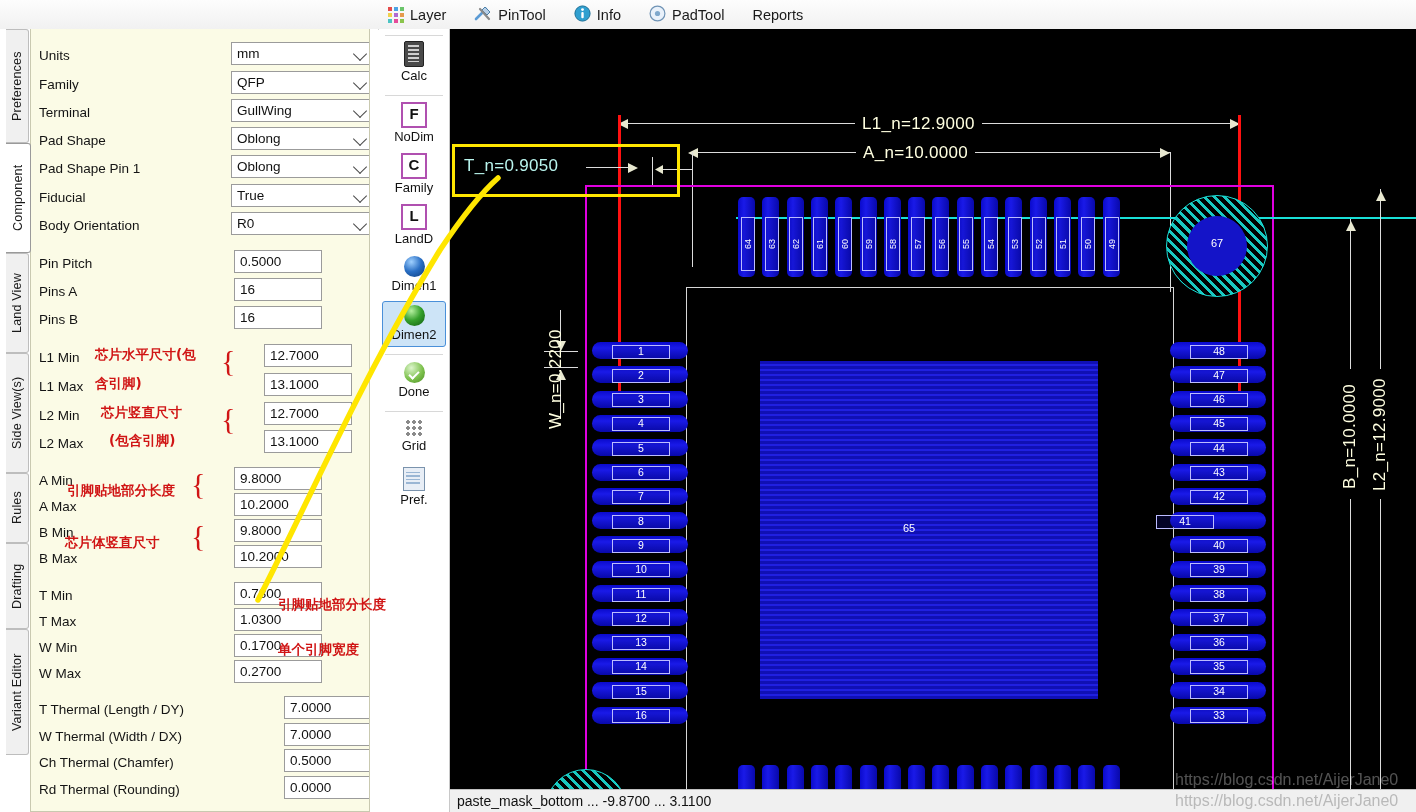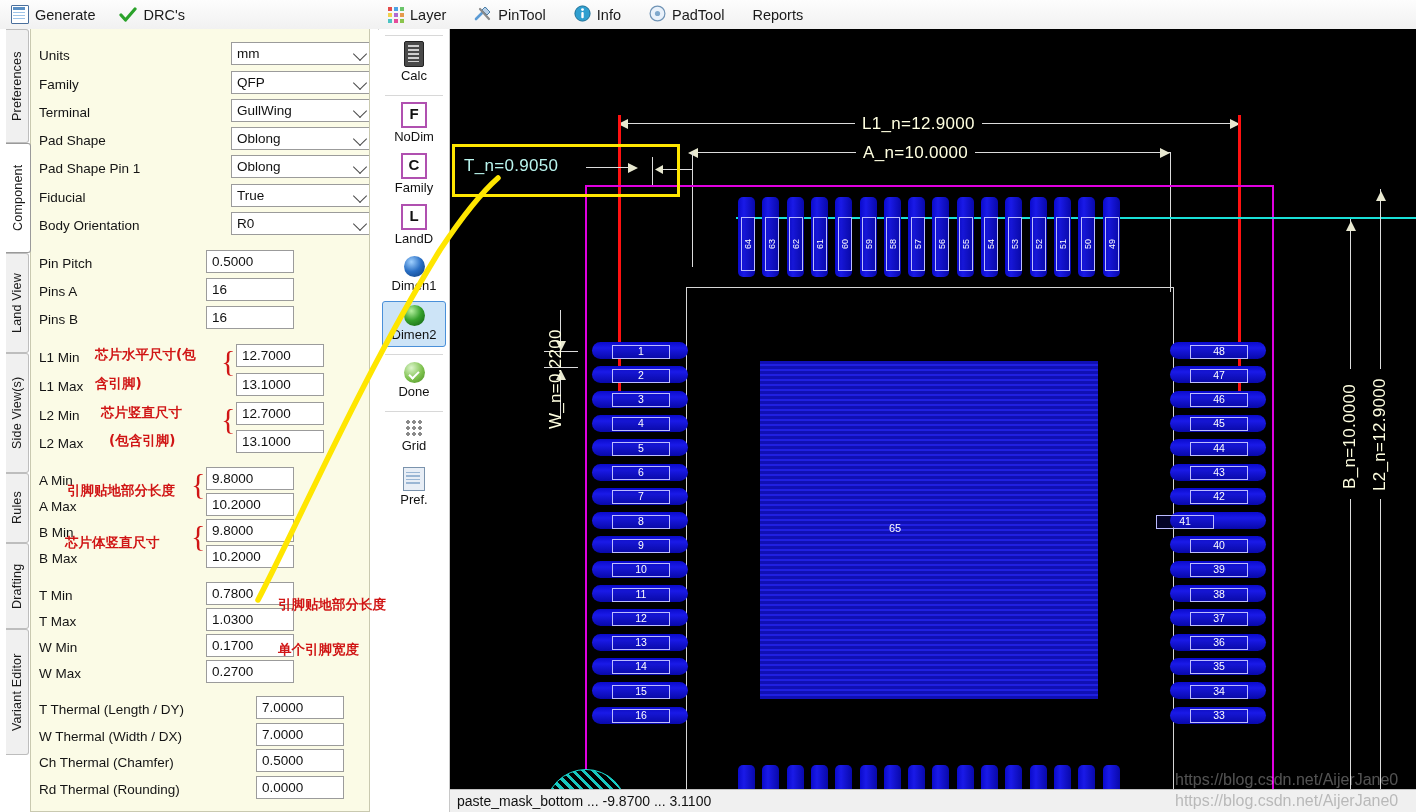--- a/index.html
+++ b/index.html
@@ -54,21 +54,21 @@
   .frow{position:absolute;left:8px;height:24px;display:flex;align-items:center;}
   .flabel{font-size:13.5px;color:#141414;white-space:nowrap;}
   .fsel{position:absolute;left:200px;width:142px;height:23px;box-sizing:border-box;
     background:#fff;border:1px solid #9b9b9b;font-size:13.5px;color:#111;
     display:flex;align-items:center;padding-left:5px;cursor:pointer;}
   .fsel .chev{position:absolute;right:7px;top:6px;width:9px;height:9px;
     border-left:1.6px solid #4a4a4a;border-bottom:1.6px solid #4a4a4a;
     transform:rotate(-45deg);}
   .finput{position:absolute;width:88px;height:23px;box-sizing:border-box;
     background:#fff;border:1px solid #9b9b9b;font-size:13.5px;color:#111;
-    display:flex;align-items:center;padding-left:5px;cursor:text;}
+    display:flex;align-items:center;padding-left:5px;cursor:text;margin-left:28px;}
 
   .cn{position:absolute;color:#d01515;font-size:13.5px;font-weight:bold;white-space:nowrap;
     font-family:"DejaVu Sans","Liberation Sans",sans-serif;}
   .brace{position:absolute;color:#d01515;font-size:30px;line-height:1;
     font-family:"Liberation Serif",serif;}
 
   
   .palette{position:absolute;left:379px;top:29px;width:70px;height:783px;
     background:#ffffff;border-right:1px solid #c8c8c8;}
   .ptool{position:absolute;left:0;width:70px;text-align:center;font-size:13px;color:#111;
@@ -140,34 +140,20 @@
   .watermark{position:absolute;color:rgba(255,255,255,.32);font-size:16px;
     white-space:nowrap;font-family:"Liberation Sans",sans-serif;}
   .wm-dark{color:rgba(140,140,140,.55);}
 </style>
 </head>
 <body>
 
 <div id="app">
 
   <div class="menubar">
-    <div class="menu-left">
-      <div class="menu-item">
-        <span class="ico ico-gen"></span>
-        <span>Generate</span>
-      </div>
-      <div class="menu-item">
-        <span class="ico ico-check">
-          <svg width="18" height="16" viewBox="0 0 18 16">
-              <path d="M2 8 L6.5 13 L16 2" stroke="#2aa22a" stroke-width="3.2" fill="none" stroke-linecap="round" stroke-linejoin="round"></path>
-            </svg>
-        </span>
-        <span>DRC's</span>
-      </div>
-    </div>
 
     <div class="menu-right">
       <div class="menu-item">
         <span class="ico ico-layer"></span>
         <span>Layer</span>
       </div>
       <div class="menu-item">
         <span class="ico">
           <svg width="18" height="17" viewBox="0 0 18 17">
             <path d="M2 14 L12 4" stroke="#5b9bd5" stroke-width="2.6" stroke-linecap="round"></path>
@@ -555,23 +541,27 @@
 
     <div class="whline" style="left:930px;top:160px;width:1.4px;height:180px;"></div>
     <svg class="cv" style="left:924px;top:160px;" width="14" height="14">
         <path d="M7 2 L12 12 L2 12 Z" fill="#e8e8d0"></path>
       </svg>
     <div class="whline" style="left:930px;top:470px;width:1.4px;height:290px;"></div>
     <div class="dimtext vtext" style="left:920px;top:462px;transform:rotate(-90deg);transform-origin:0 0;">L2_n=12.9000</div>
 
     <div class="dieoutline" style="left:236px;top:258px;width:486px;height:515px;"></div>
     <div class="diepad" style="left:310px;top:332px;width:338px;height:338px;"></div>
-    <div style="position:absolute;left:294px;top:493px;width:302px;text-align:center;
+    <div style="position:absolute;left:308px;top:493px;width:302px;text-align:center;
          color:#ffffff;font-size:11px;">65</div>
 
+    <div class="fiducial" style="left:716px;top:166px;width:100px;height:100px;">
+      <div class="core" style="left:20px;top:20px;width:60px;height:60px;"></div>
+      <div style="position:absolute;left:0;top:41px;width:100px;text-align:center;color:#fff;font-size:11px;">67</div>
+    </div>
 
     <div class="fiducial" style="left:95px;top:740px;width:80px;height:80px;"></div>
 
     <div id="pads-left">
         <div class="pad-h" style="left: 142px; top: 313px; width: 96px; height: 17px;"></div>
         <div class="pinnum" style="left: 162px; top: 315.5px; width: 56px; height: 12px;">1</div>
         <div class="pad-h" style="left: 142px; top: 337.3px; width: 96px; height: 17px;"></div>
         <div class="pinnum" style="left: 162px; top: 339.8px; width: 56px; height: 12px;">2</div>
         <div class="pad-h" style="left: 142px; top: 361.6px; width: 96px; height: 17px;"></div>
         <div class="pinnum" style="left: 162px; top: 364.1px; width: 56px; height: 12px;">3</div>

